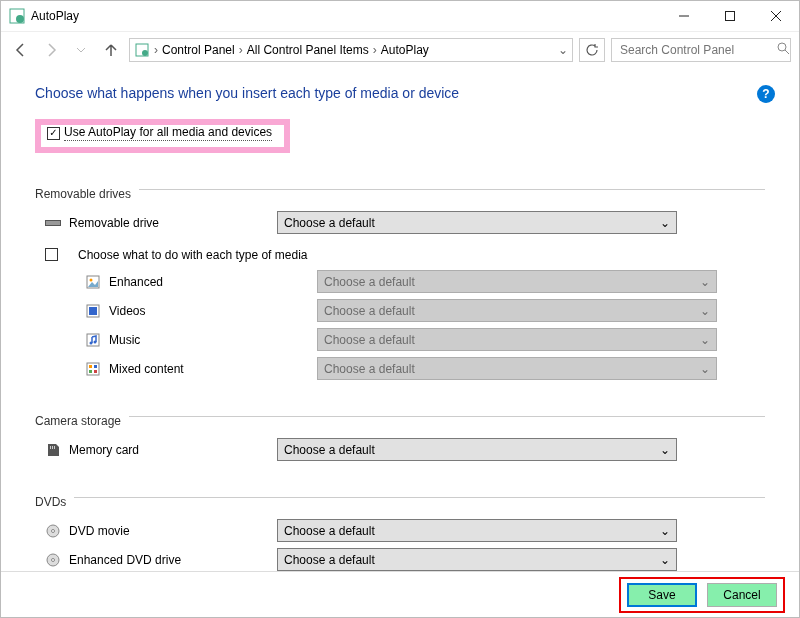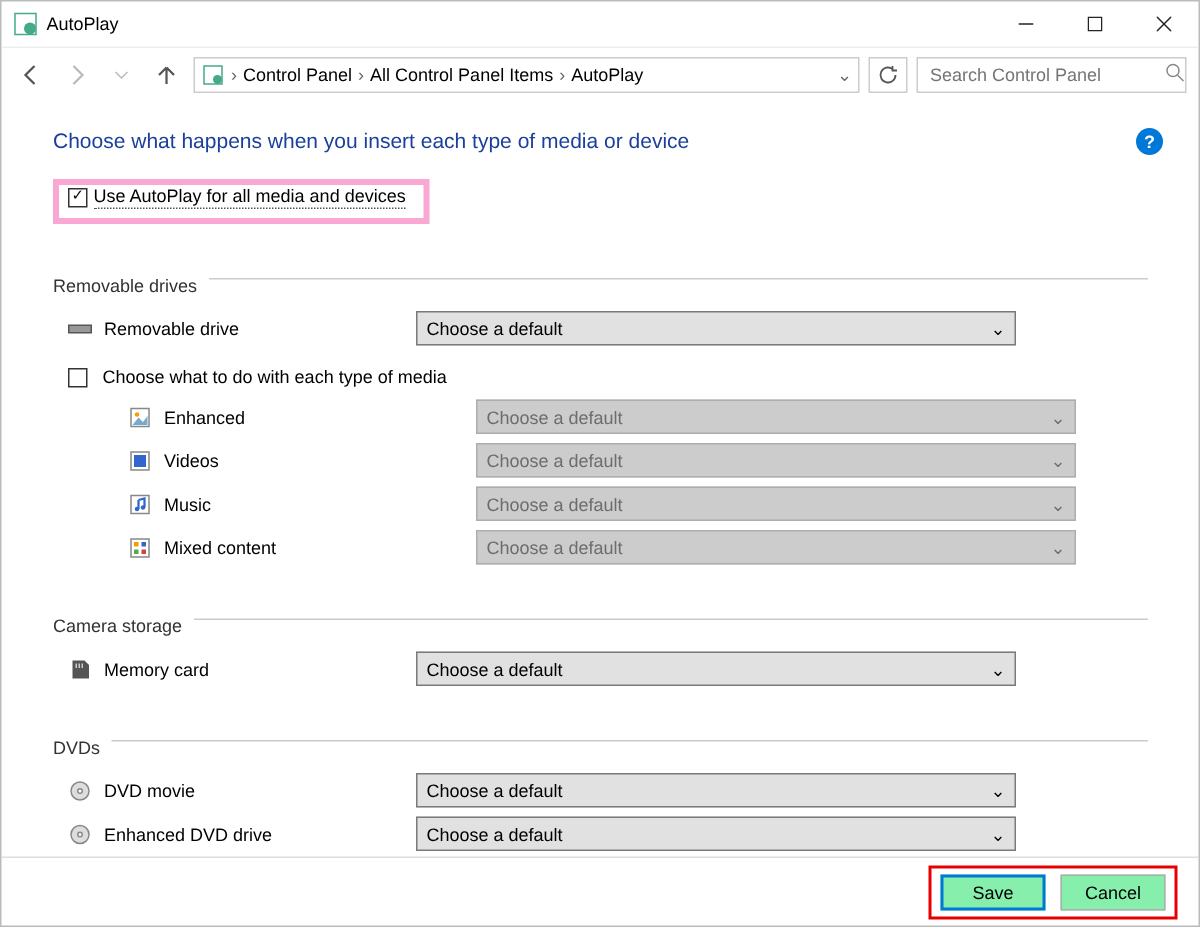--- a/index.html
+++ b/index.html
@@ -17,34 +17,34 @@
   .addr-icon { width:16px; height:16px; display:flex; align-items:center; justify-content:center; }
   .crumb { color:#000; white-space:nowrap; cursor:pointer; }
   .chev { color:#666; }
   .addr-spacer { flex:1; }
   .refresh { width:26px; height:24px; border:1px solid #ccc; display:flex; align-items:center; justify-content:center; cursor:pointer; }
   .search { width:180px; height:24px; border:1px solid #ccc; display:flex; align-items:center; padding:0 6px; }
   .search input { border:none; outline:none; flex:1; font-size:12px; color:#888; }
   .content { flex:1; overflow:auto; padding:18px 34px 0 34px; position:relative; }
   .help-icon { position:absolute; right:24px; top:18px; width:18px; height:18px; border-radius:50%; background:#0078d7; color:#fff; display:flex; align-items:center; justify-content:center; font-weight:bold; font-size:12px; cursor:pointer; }
   .heading { color:#1a3f9c; font-size:14px; margin-bottom:18px; }
-  .red-box { border:4px solid #f9a8d4; padding:0 12px 6px 6px; display:inline-flex; align-items:center; gap:4px; margin-bottom:24px; }
+  .red-box { border:6px solid #f9a8d4; padding:0 12px 6px 6px; display:inline-flex; align-items:center; gap:4px; margin-bottom:24px; }
   .fake-check { width:13px; height:13px; border:1px solid #333; display:inline-flex; align-items:center; justify-content:center; cursor:pointer; }
   .fake-check.checked::after { content:"✓"; font-size:10px; line-height:1; }
   .check-label { text-decoration: underline dotted transparent; border-bottom:1px dotted #555; padding-bottom:1px; }
   .section-title { color:#333; margin-top:10px; }
   .section-rule { display:flex; align-items:center; gap:8px; margin-bottom:10px; }
   .section-rule .line { flex:1; height:1px; background:#ccc; }
   .row { display:flex; align-items:center; margin:6px 0 6px 10px; gap:12px; }
   .row .label { width:220px; display:flex; align-items:center; gap:8px; }
   .row .icon { width:16px; height:16px; display:flex; align-items:center; justify-content:center; }
   .combo { width:400px; height:23px; border:1px solid #7a7a7a; background:#e1e1e1; display:flex; align-items:center; padding:0 6px; cursor:pointer; position:relative; color:#000; }
   .combo.disabled { color:#6d6d6d; border-color:#adadad; background:#ccc; }
   .combo .arrow { position:absolute; right:6px; top:50%; transform:translateY(-50%); }
-  .subhead { margin:14px 0 8px 10px; display:flex; align-items:flex-end; gap:10px; }
+  .subhead { margin:14px 0 8px 10px; display:flex; align-items:flex-start; gap:20px; }
   .media-row { margin-left:50px; }
   .footer { height:46px; border-top:1px solid #ddd; display:flex; align-items:center; justify-content:flex-end; padding:0 14px; gap:14px; }
   .btn { min-width:70px; height:24px; border:1px solid #adadad; background:#86efac; display:flex; align-items:center; justify-content:center; cursor:pointer; font-size:12px; }
   .btn.primary { border:2px solid #0078d7; }
   .red-outline { border:2px solid #e80000; padding:4px 6px; display:flex; gap:10px; }
 </style>
 </head>
 <body>
 
 <div class="window">

